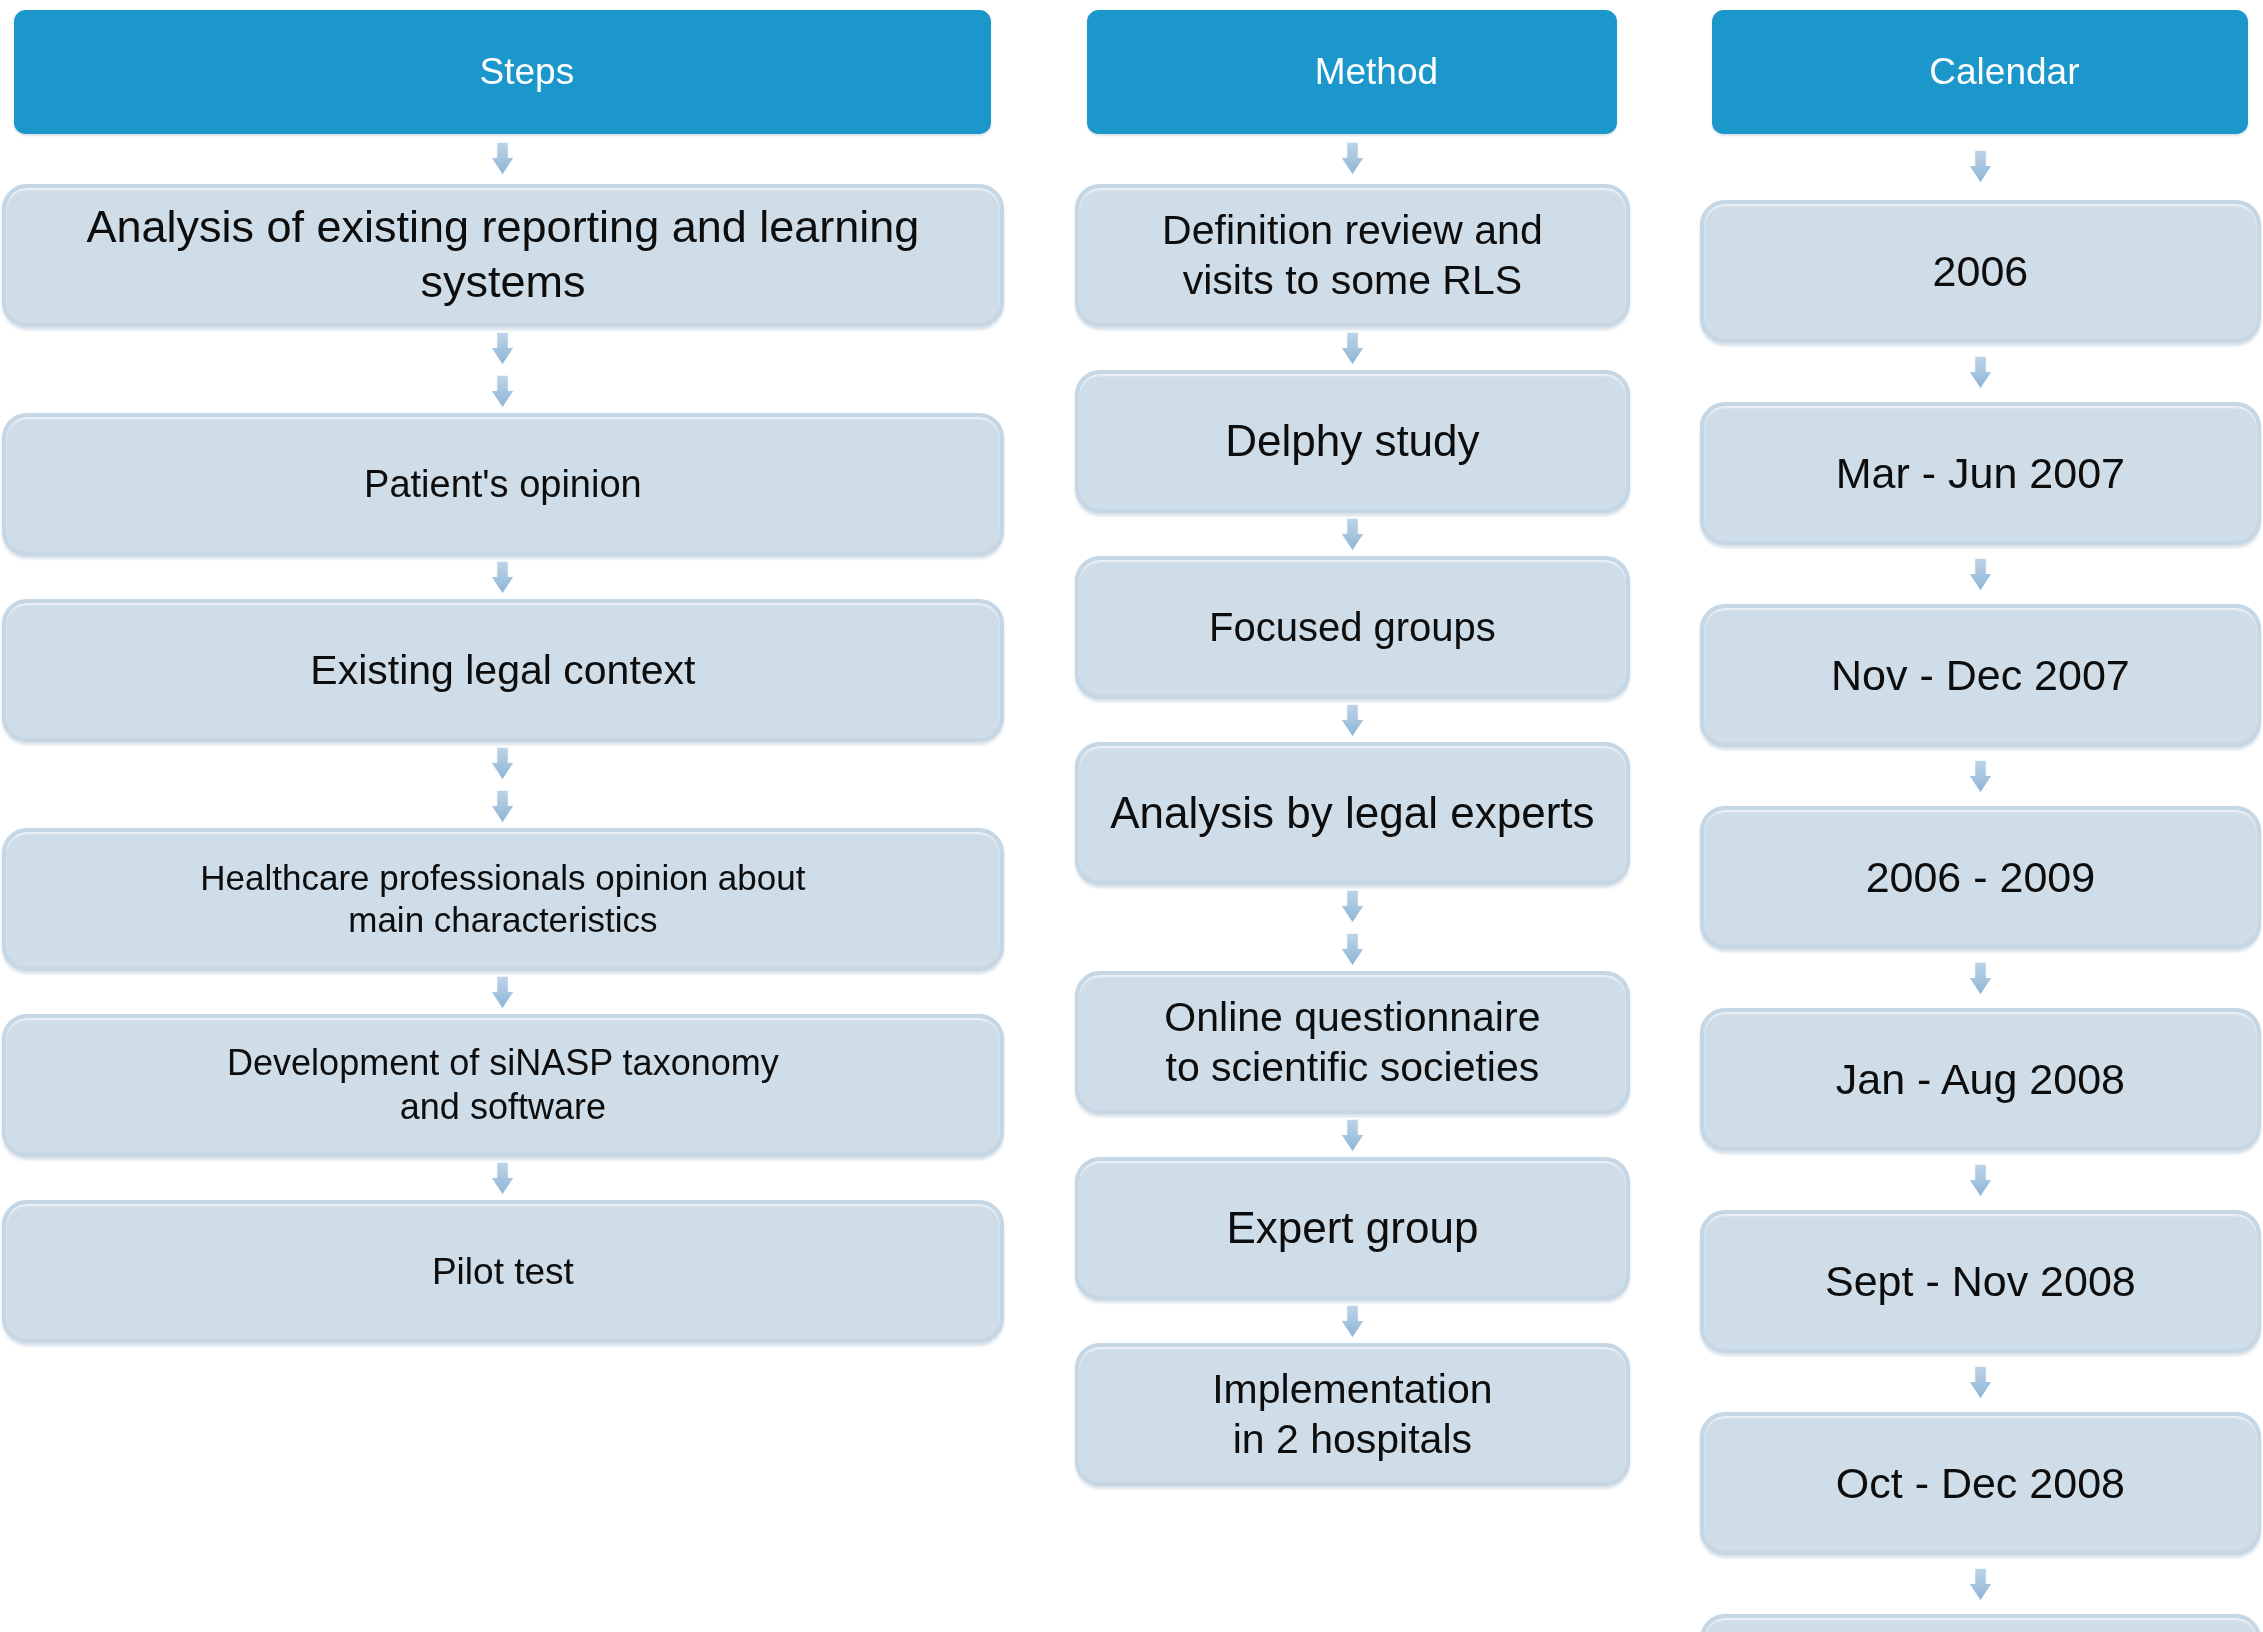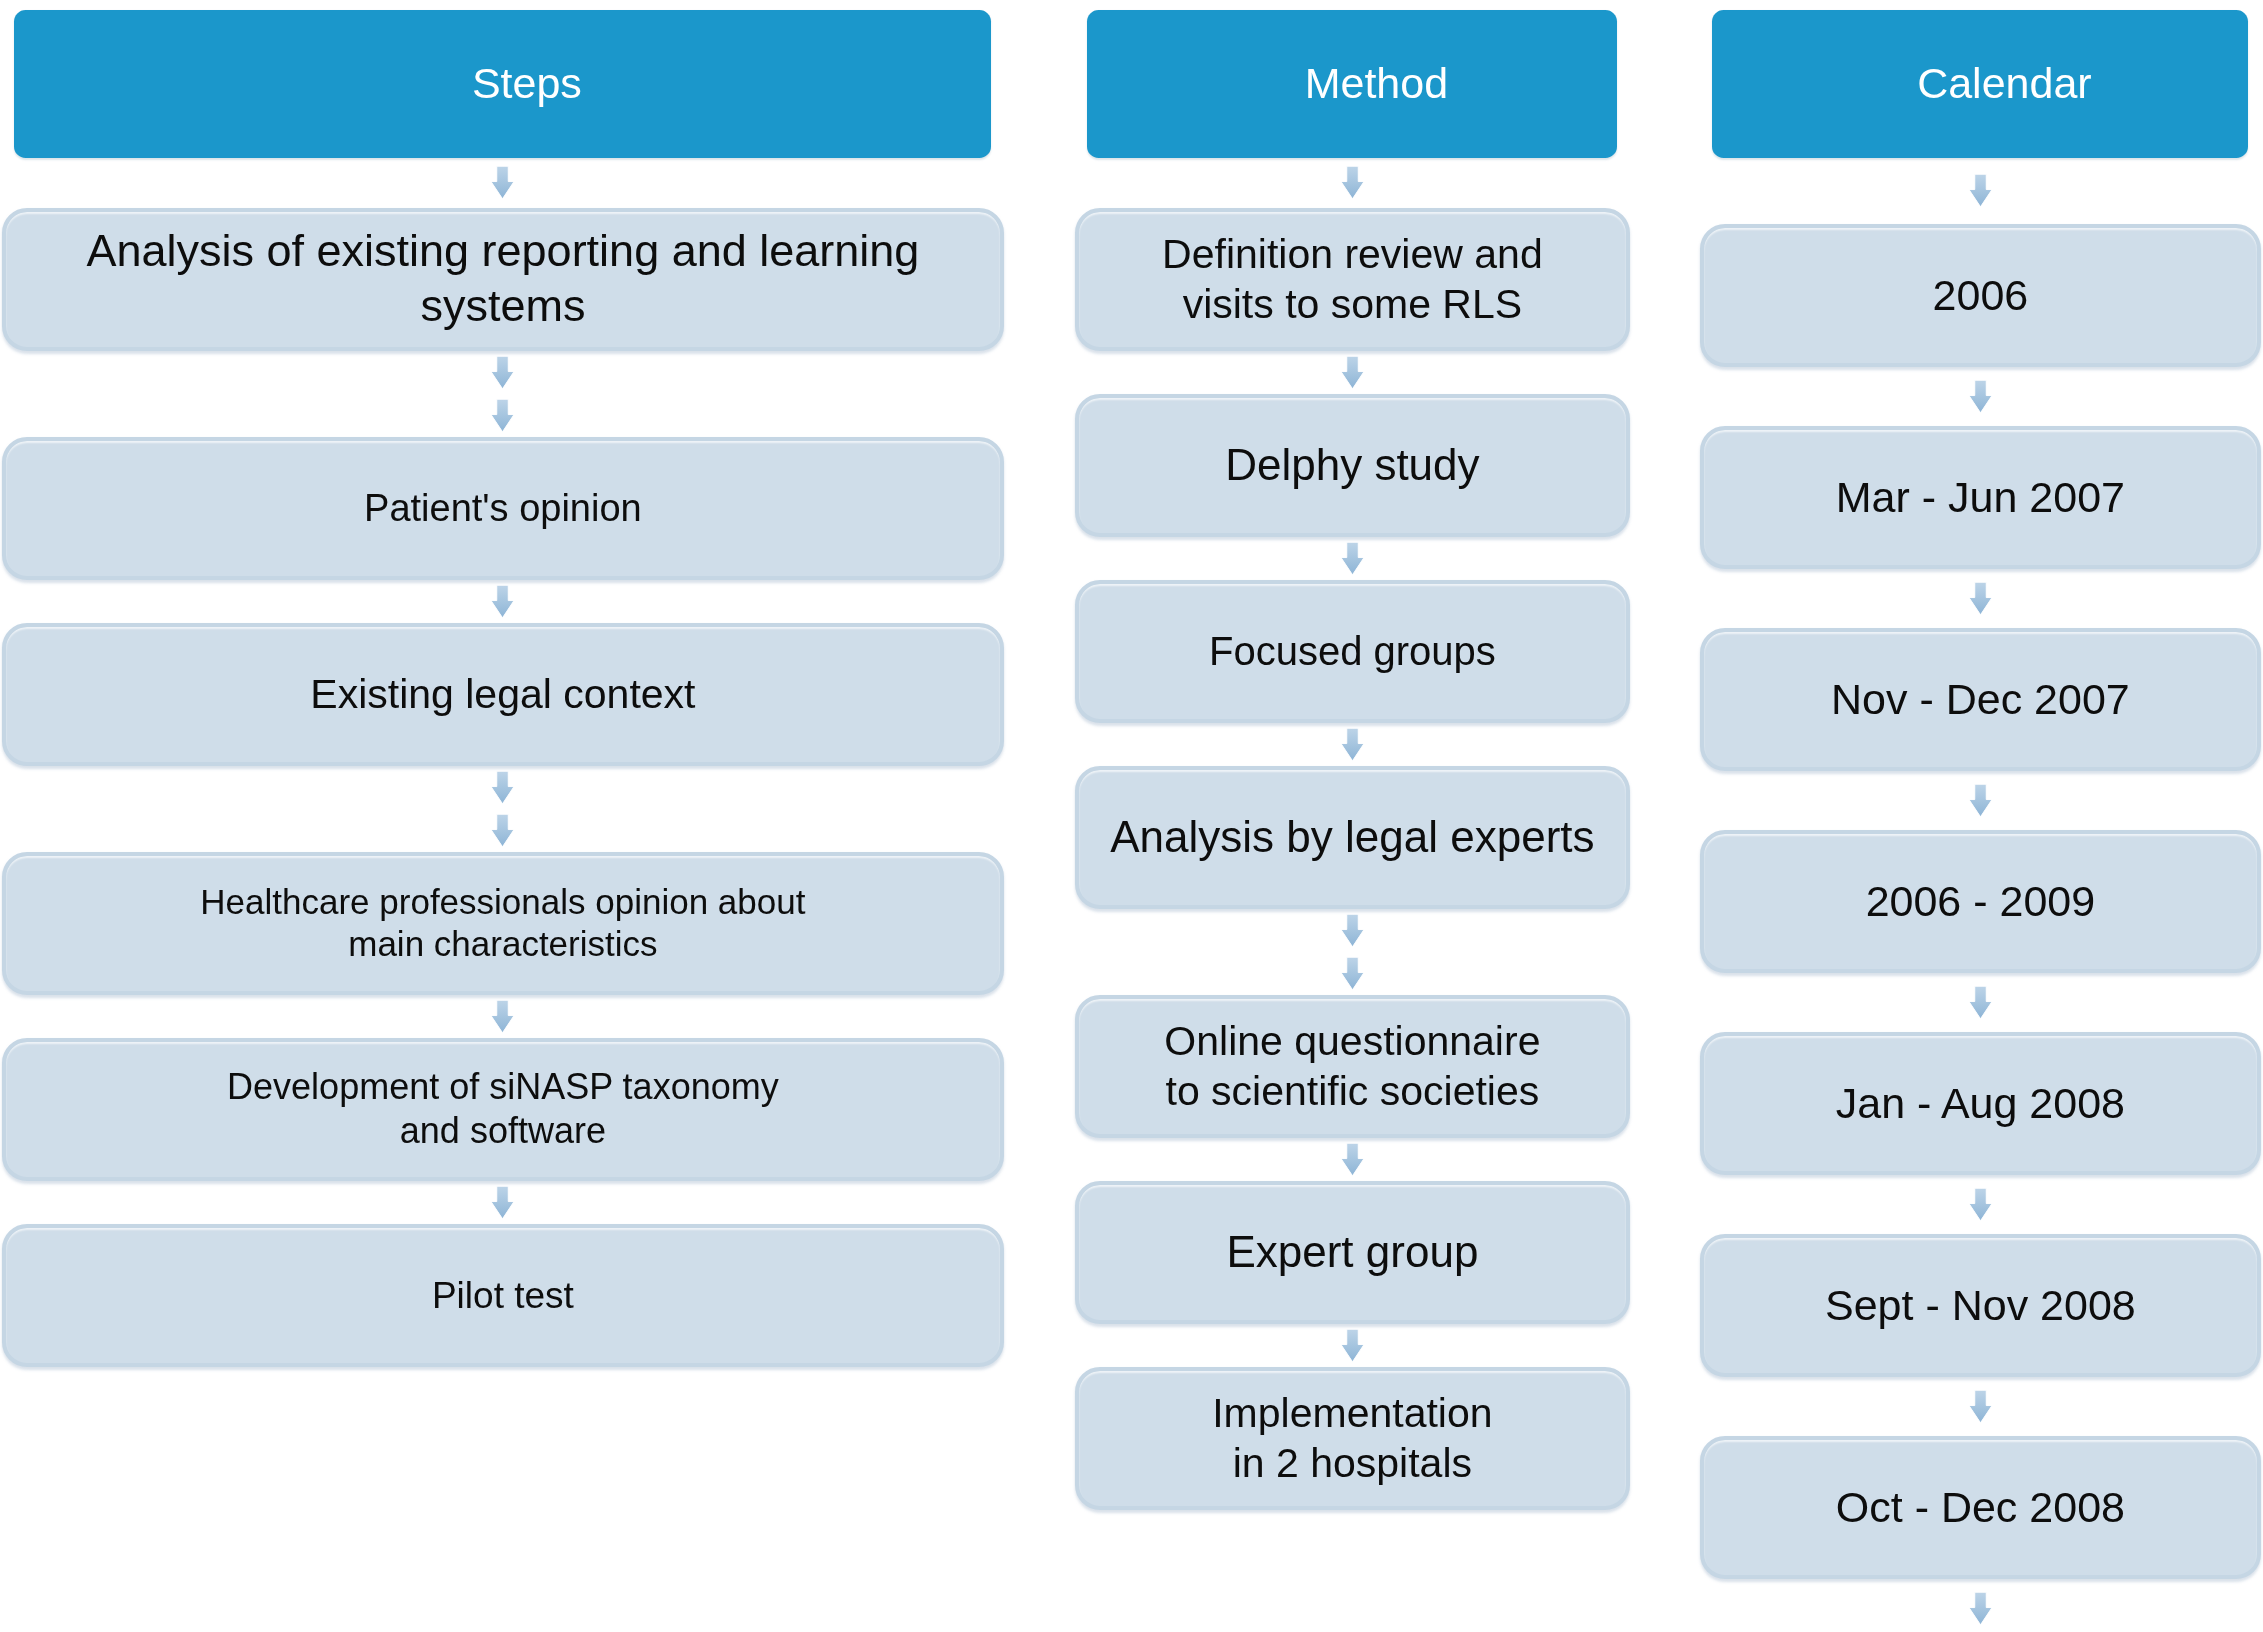--- a/index.html
+++ b/index.html
@@ -16,29 +16,29 @@
     overflow: hidden;
     display: flex;
     align-items: flex-start;
   }
   .col { display: flex; flex-direction: column; }
   .col-steps    { width: 1002px; margin-left: 1.9px; }
   .col-method   { width: 555px;  margin-left: 71px; }
   .col-calendar { width: 561px;  margin-left: 70px; gap: 8px; }
 
   .header {
-    height: 148px;
+    height: 124px;
     margin: 9.7px 12.6px 0 12.6px;
     background: var(--header-bg, #1b97cb);
     color: var(--header-text, #ffffff);
     border-radius: 11.6px;
     display: flex;
     align-items: center;
     justify-content: center;
-    font-size: 43px;
+    font-size: 37px;
     box-shadow: 0 1.9px 1.9px rgba(60,110,140,0.18);
     padding-left: 48px;
   }
 
   .gap {
     height: 43px;
     display: flex;
     align-items: center;
     justify-content: center;
     overflow: visible;

